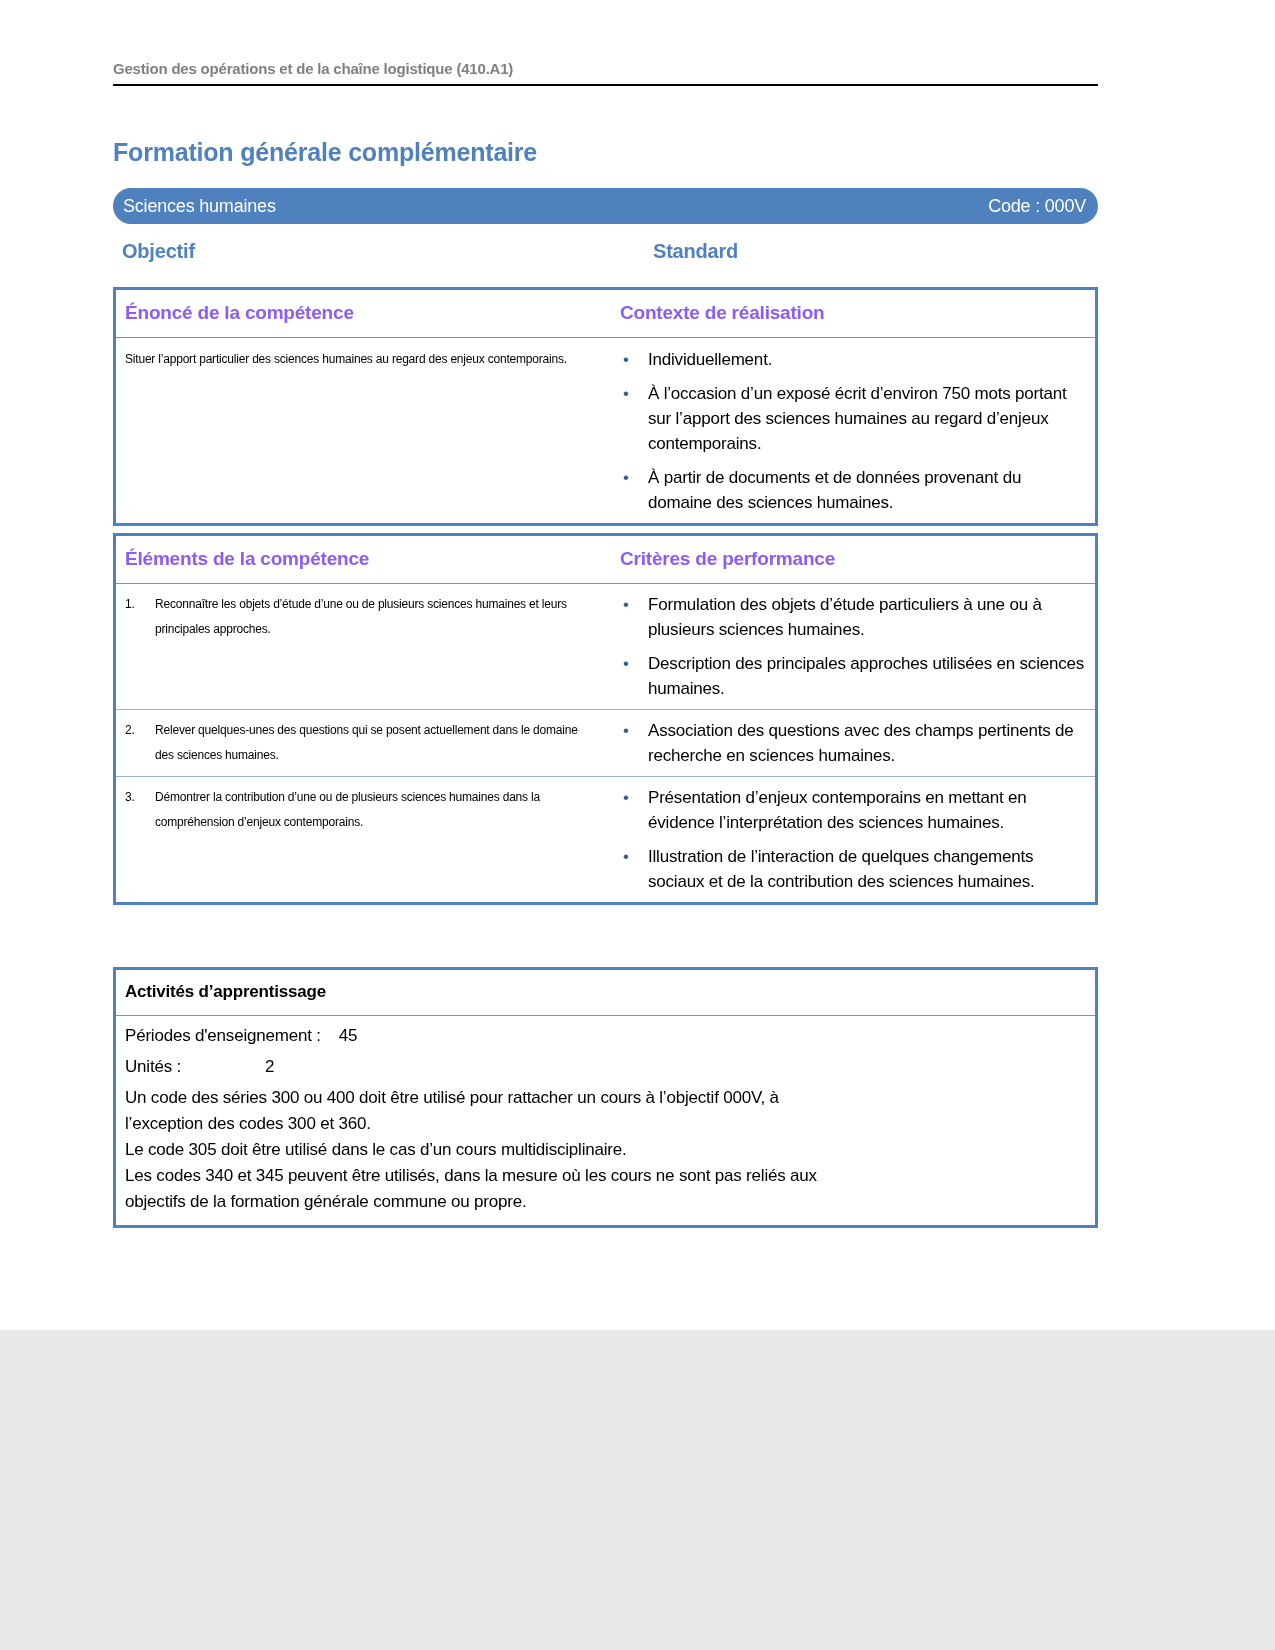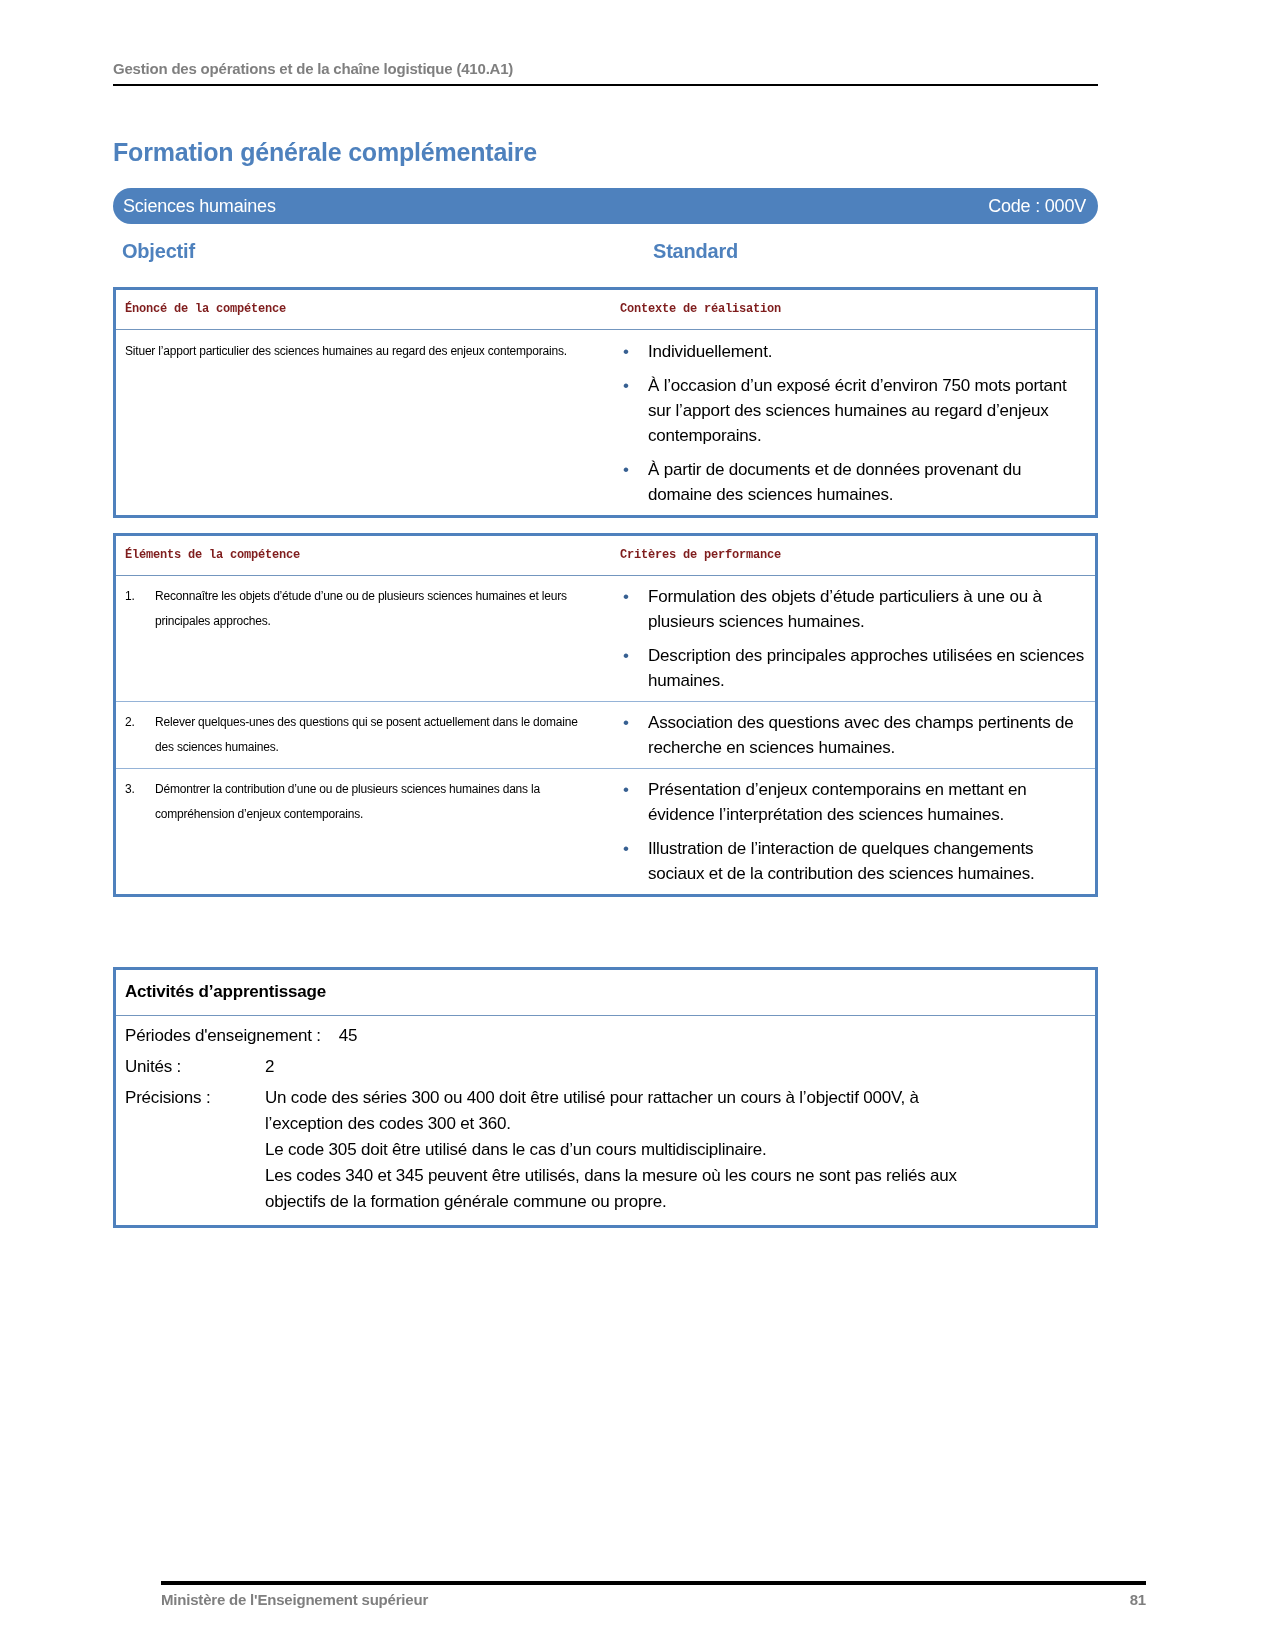--- a/index.html
+++ b/index.html
@@ -1,19 +1,19 @@
 <!DOCTYPE html>
 <html><head>
 <meta charset="utf-8">
 <style>
   * { margin:0; padding:0; box-sizing:border-box; }
   html,body { background:#e8e8e8; }
   .page {
     position:relative;
-    width:1275px; height:1650px;
+    width:1275px; height:1330px;
     background:#ffffff;
     font-family:"Liberation Sans", sans-serif;
     color:#000;
     margin:0 auto;
     overflow:hidden;
     letter-spacing:-0.2px;
   }
   .content { position:absolute; left:113px; width:985px; }
 
   
@@ -52,21 +52,21 @@
   .box {
     border:3px solid #4f81bd;
     background:#fff;
   }
   .box-header {
     display:grid; grid-template-columns:495px 1fr;
     border-bottom:1px solid #7396bf;
   }
   .box-header > div {
     padding:12px 10px 13px 9px;
-    font-size:12px; font-weight:bold; color:#7f1d1d;font-family:Liberation Mono, monospace;
+    font-size:19px; font-weight:bold; color:#8b5cf6;
   }
   .box-row {
     display:grid; grid-template-columns:495px 1fr;
     padding:8px 0 6px 0;
   }
   .box-row + .box-row { border-top:1px solid #95b3d7; }
 
   .cell-left { padding:0 24px 0 9px; font-size:12px; line-height:25px; }
   .cell-right { padding:0 6px 0 9px; font-size:17px; line-height:25px; }
 
@@ -214,21 +214,20 @@
     <div class="act-body">
       <div class="act-line">
         <span class="lab">Périodes d'enseignement :</span>
         <span class="val-gap">45</span>
       </div>
       <div class="act-line">
         <span class="lab">Unités :</span>
         <span>2</span>
       </div>
       <div class="precisions">
-        <span class="lab">Précisions :</span>
         <span class="prec-lines">
           <div>Un code des séries 300 ou 400 doit être utilisé pour rattacher un cours à l’objectif 000V, à</div>
           <div>l’exception des codes 300 et 360.</div>
           <div>Le code 305 doit être utilisé dans le cas d’un cours multidisciplinaire.</div>
           <div>Les codes 340 et 345 peuvent être utilisés, dans la mesure où les cours ne sont pas reliés aux</div>
           <div>objectifs de la formation générale commune ou propre.</div>
         </span>
       </div>
     </div>
   </div>

